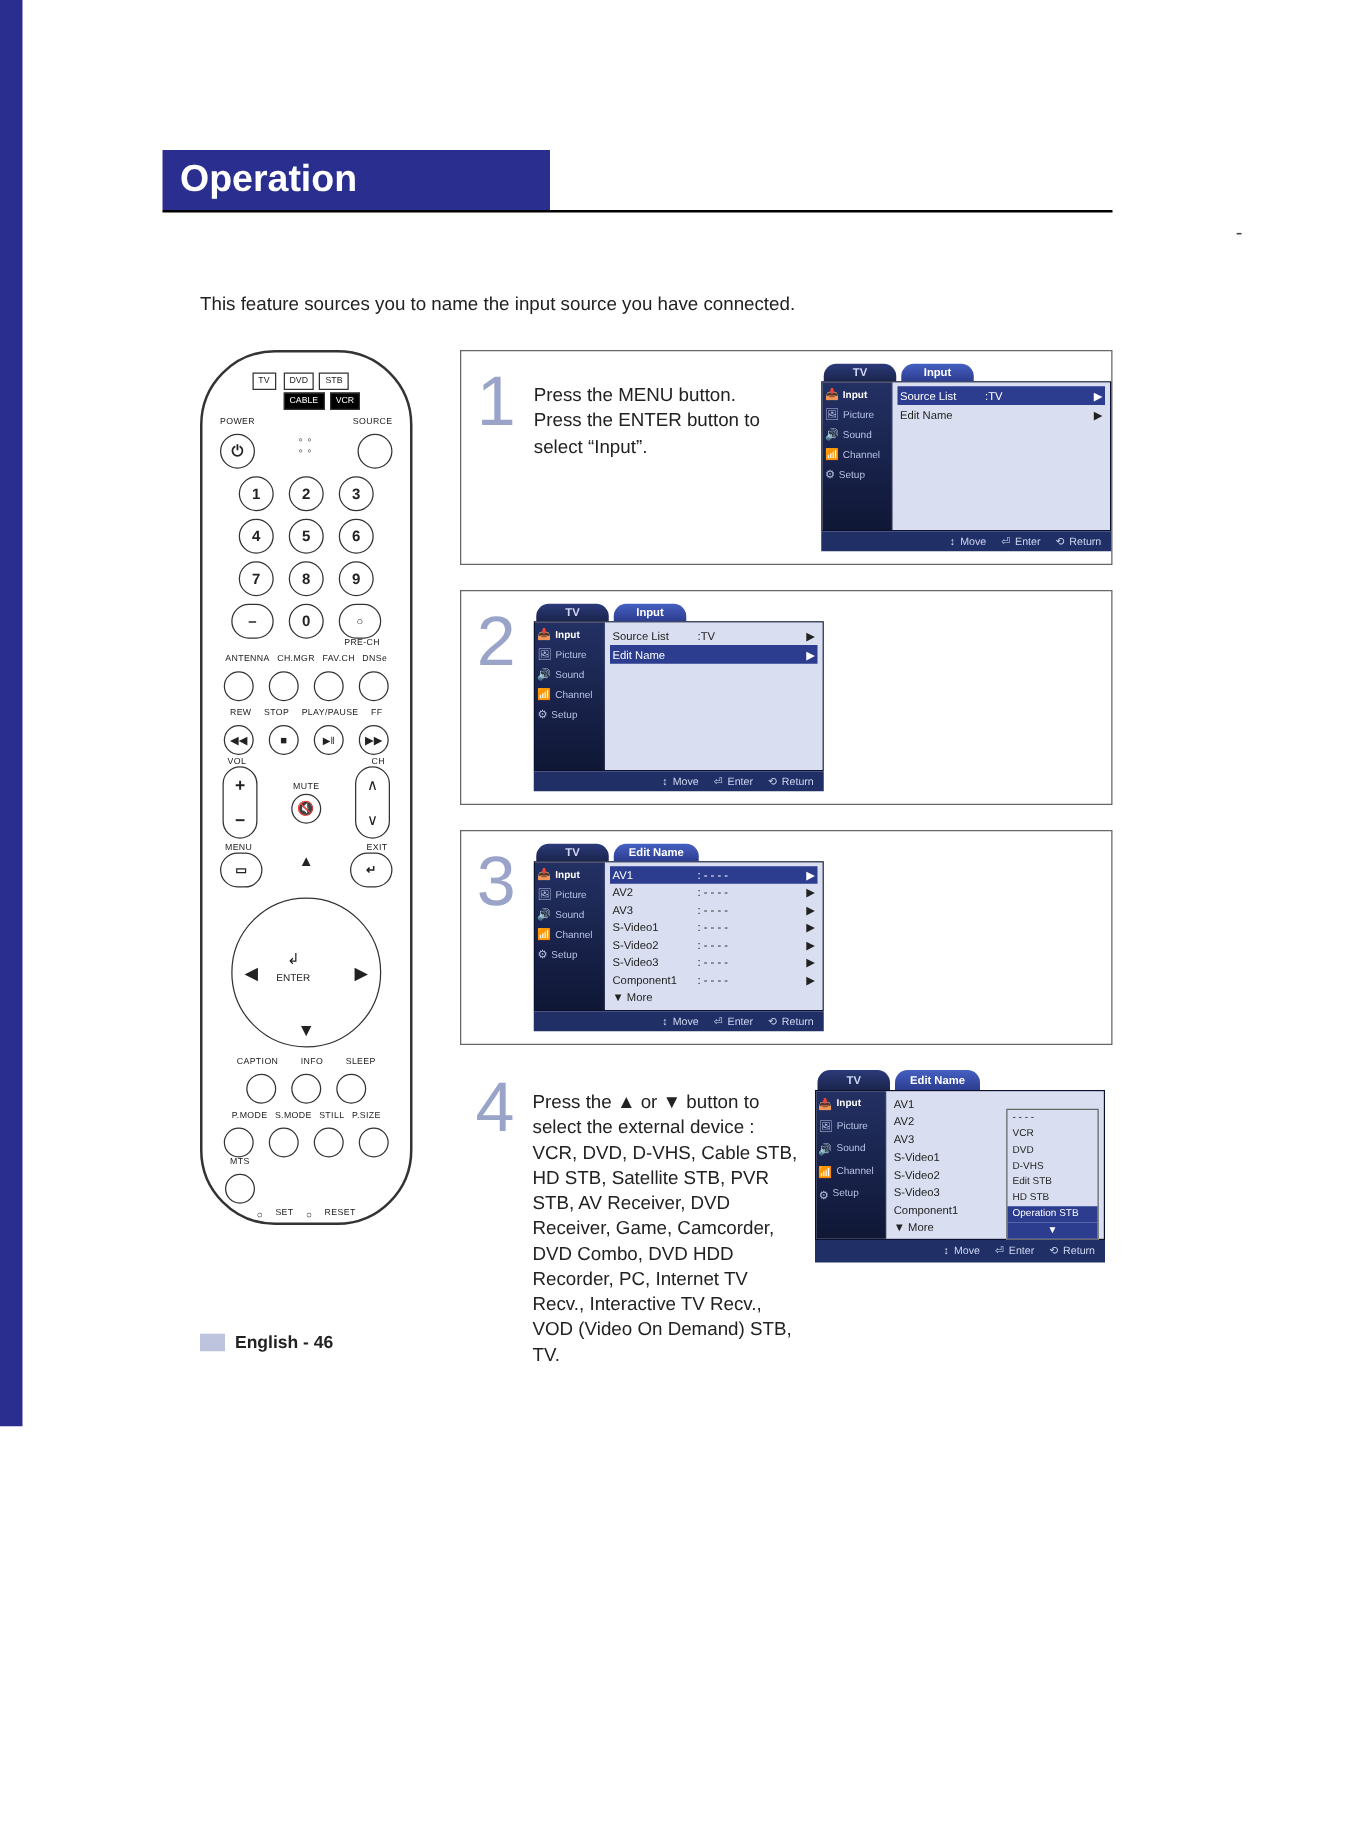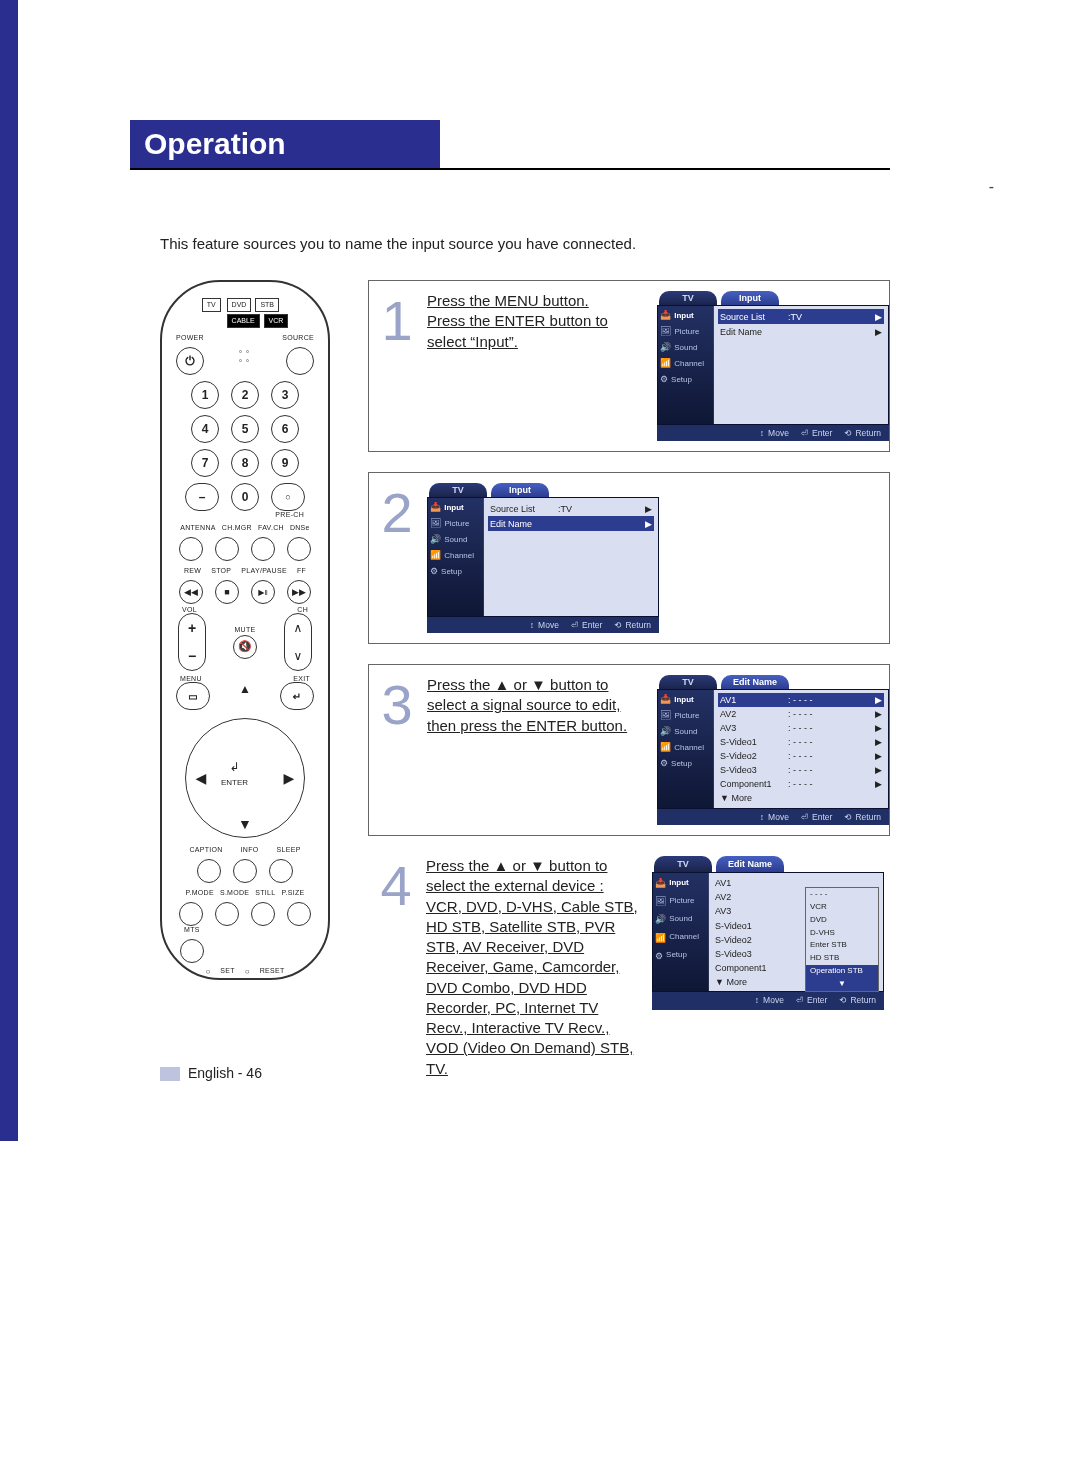--- a/index.html
+++ b/index.html
@@ -109,21 +109,21 @@
     line-height: 1;
     padding-top: 2px;
   }
   .step-text {
     flex: 1;
     font-size: 15px;
     font-weight: 300;
     line-height: 1.35;
     padding-right: 6px;
   }
-  .step-text p { margin: 0 0 10px 0; text-decoration: underline; }
+  .step-text p { margin: 16px 0 10px 0; }
   .osd {
     width: 232px;
     flex-shrink: 0;
   }
 
   
   .osd-box {
     width: 232px;
     font-size: 9px;
     color: #fff;
@@ -178,21 +178,21 @@
   .osd-popup .scroll-dn { text-align:center; background:#2c3d8f; color:#fff; }
   .osd-footer {
     background:#203066; color:#cfd6f2;
     display:flex; justify-content:flex-end; gap:12px;
     padding:3px 8px; font-size:8.5px;
   }
   .osd-footer .k { display:inline-flex; align-items:center; gap:4px; }
 
   .footer {
     position:absolute; left:160px; bottom:60px;
-    font-size:14px; font-weight:400;
+    font-size:14px; font-weight:700;
   }
   .footer .square { display:inline-block; width:20px; height:14px; background:#bfc4de; margin-right:8px; vertical-align:middle; }
   .corner-dash { position:absolute; right:86px; top:178px; font-size:16px; color:#444; }
 </style>
 </head>
 <body>
 <div class="page">
 
 <div class="edge-bar"></div>
 <div class="chapter-tab">Operation</div>
@@ -469,23 +469,20 @@
                   <span class="k">
                     <span>⟲</span>
                     <span>Return</span>
                   </span>
                 </div>
               </div>
             </div>
           </div>
           <div class="step-card">
             <div class="step-num">3</div>
-            <div class="step-text">
-              <p>Press the ▲ or ▼ button to select a signal source to edit, then press the ENTER button.</p>
-            </div>
             <div class="osd">
               <div class="osd-box">
                 <div class="osd-tabs">
                   <div class="osd-tab">TV</div>
                   <div class="osd-tab active">Edit Name</div>
                 </div>
                 <div class="osd-body">
                   <div class="osd-side">
                     <div class="mi active">
                       <span style="font-size: 9px;">📥</span>
@@ -643,21 +640,21 @@
                         <div class="osd-row">
                           <span class="n">▼ More</span>
                           <span class="v"></span>
                           <span class="arr"></span>
                         </div>
                         <div class="osd-popup">
                           <div>- - - -</div>
                           <div>VCR</div>
                           <div>DVD</div>
                           <div>D-VHS</div>
-                          <div>Enter STB</div>
+                          <div>Edit STB</div>
                           <div>HD STB</div>
                           <div class="sel">Operation STB</div>
                           <div class="scroll-dn">▼</div>
                         </div>
                       </div>
                     </div>
                     <div class="osd-footer">
                       <span class="k">
                         <span>↕</span>
                         <span>Move</span>

